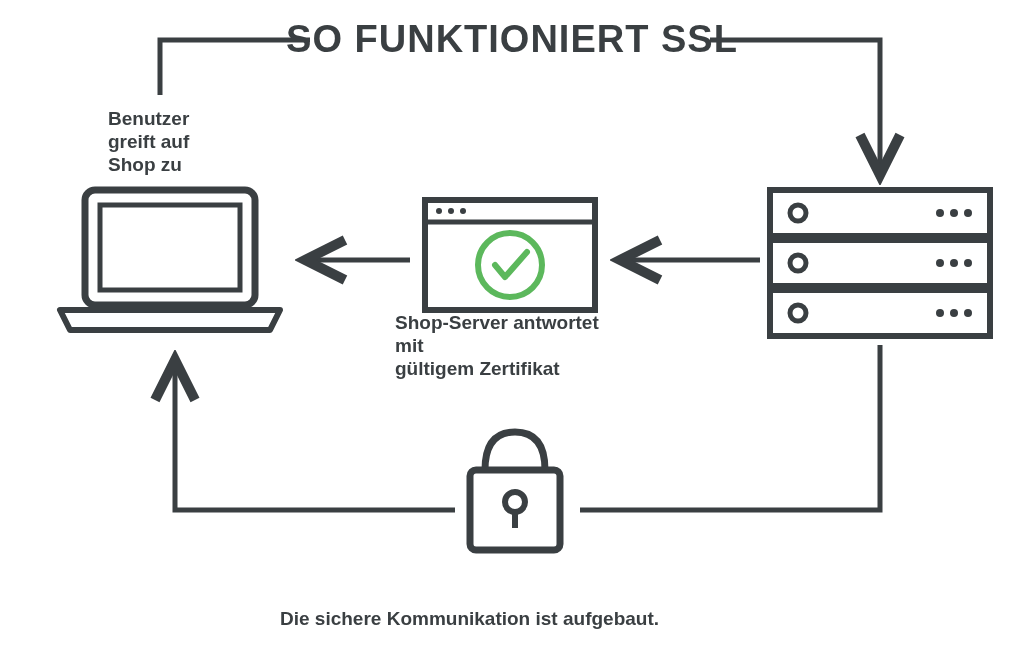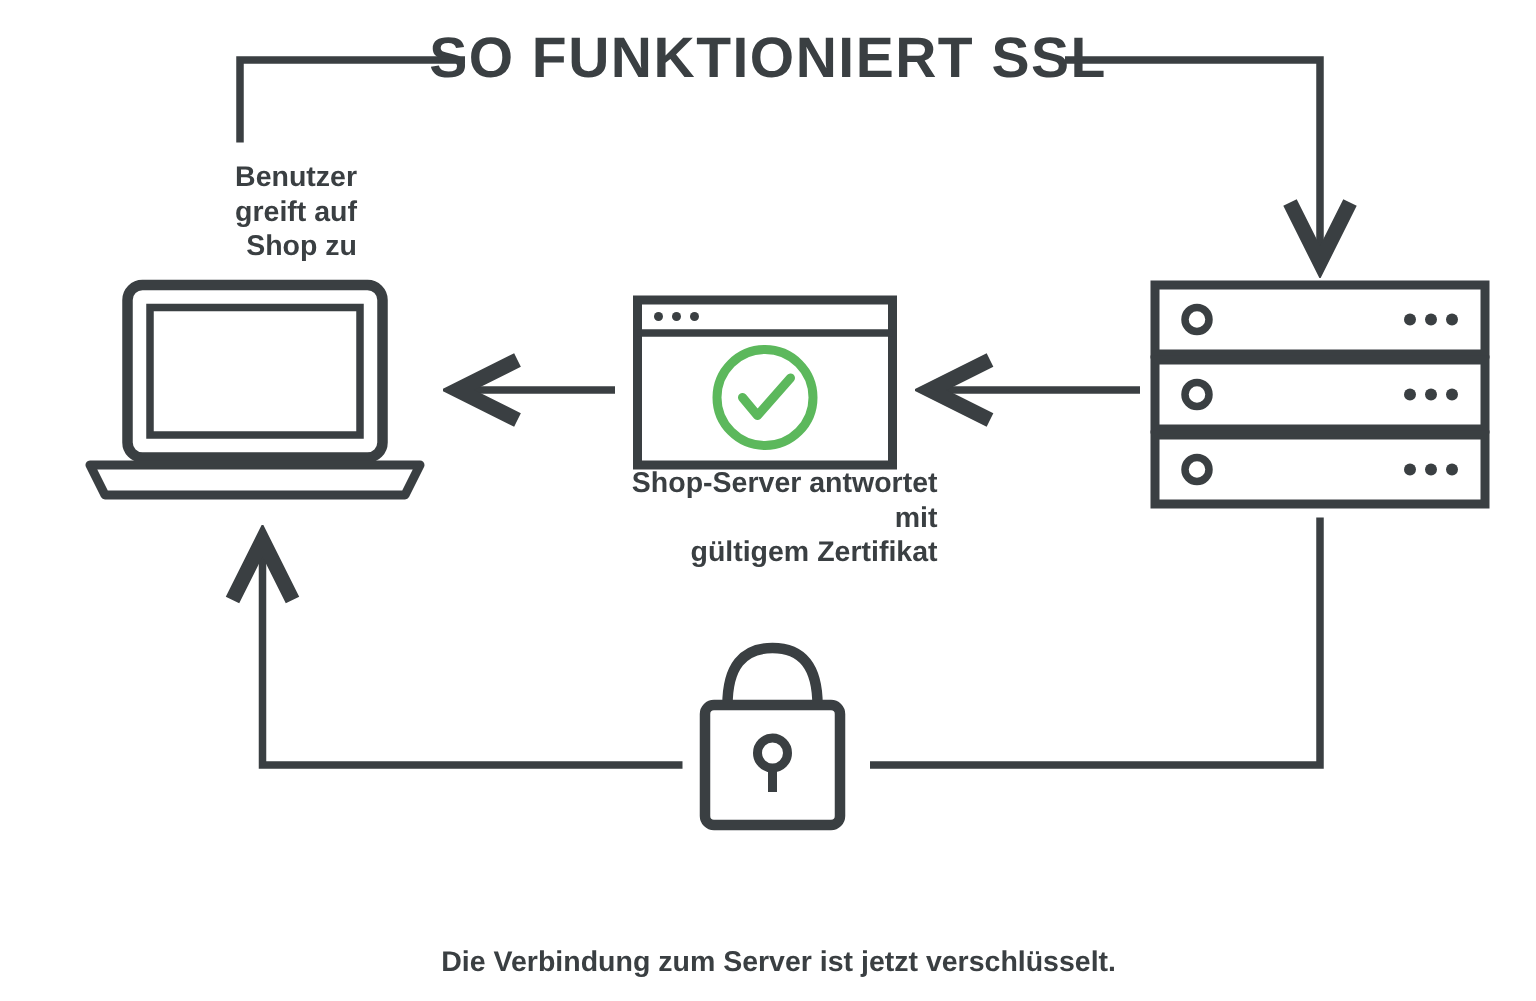--- a/index.html
+++ b/index.html
@@ -19,21 +19,21 @@
       font-weight: bold;
       color: #3a3f42;
       letter-spacing: 1px;
       font-stretch: condensed;
     }
     .label {
       position: absolute;
       font-size: 19px;
       font-weight: bold;
       color: #3a3f42;
-      text-align: right;
+      text-align: left;
       line-height: 1.2;
       font-stretch: condensed;
     }
     .label-user {
       top: 108px;
       left: 108px;
       width: 130px;
     }
     .label-cert {
       top: 312px;
@@ -58,22 +58,21 @@
 
 <div class="label label-user">
   <span>Benutzer<br>greift auf<br>Shop zu</span>
 </div>
 
 <div class="label label-cert">
   <span>Shop-Server antwortet mit<br>gültigem Zertifikat</span>
 </div>
 
 <div class="label label-secure">
-  <br>
-  <span>Die Verbindung zum Server ist jetzt verschlüsselt.</span>
+  <span>Die sichere Kommunikation ist aufgebaut.</span><br>
 </div>
 
 <svg class="diagram" width="1024" height="667">
   <defs>
     <marker id="arrowhead" markerWidth="12" markerHeight="12" refX="10" refY="6" orient="auto">
       <path d="M 2 2 L 10 6 L 2 10" fill="none" stroke="#3a3f42" stroke-width="2"></path>
     </marker>
   </defs>
 
   <g>

